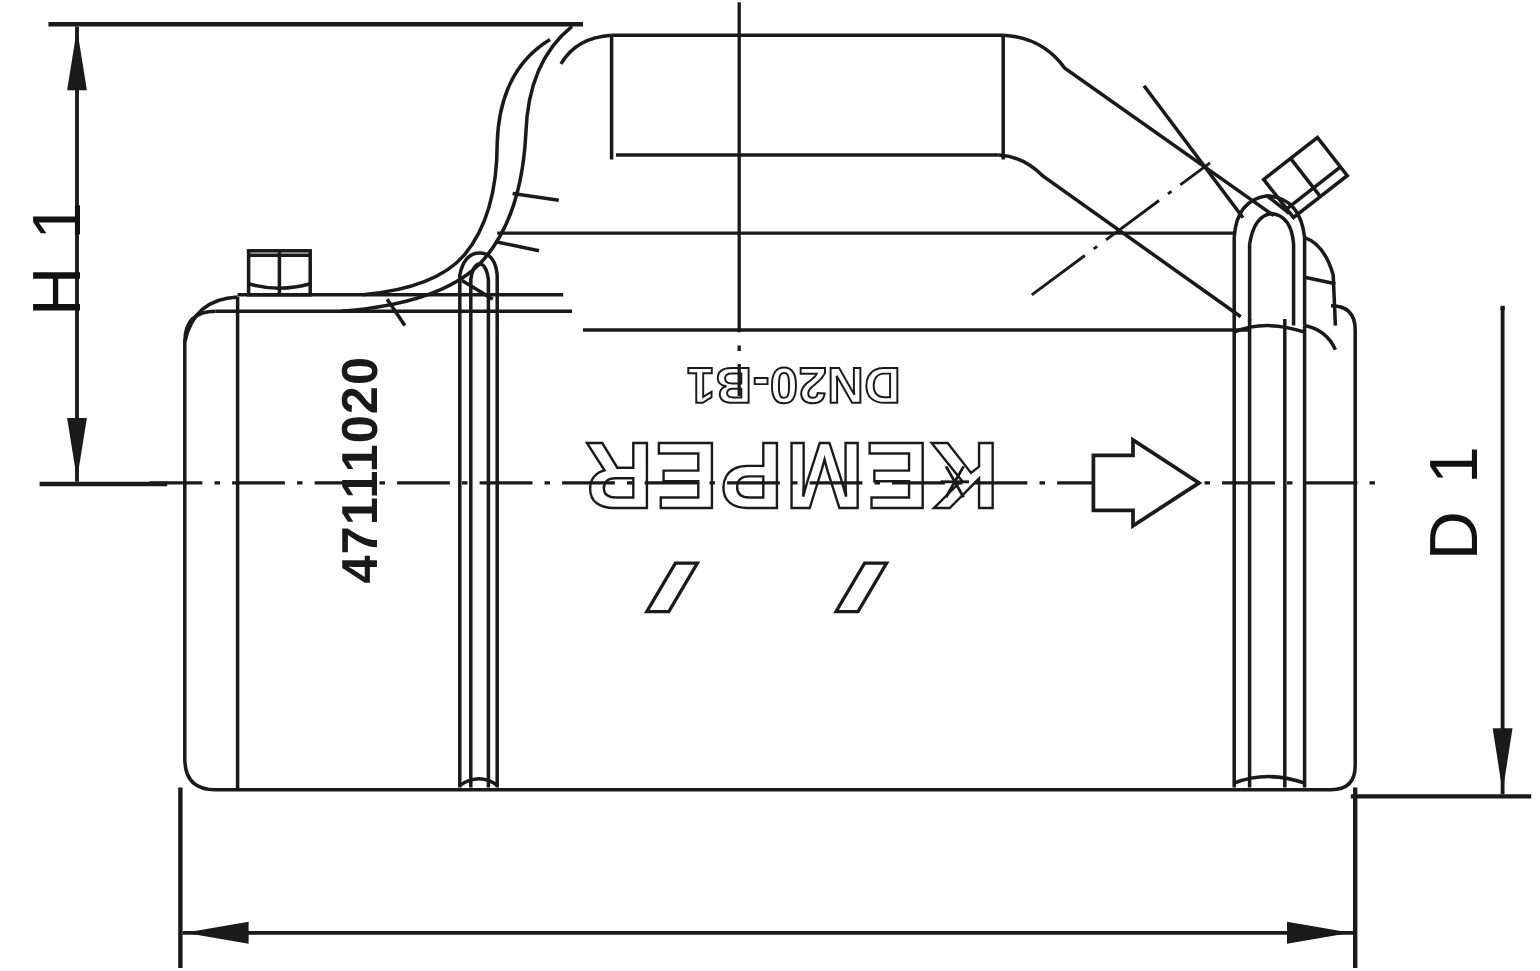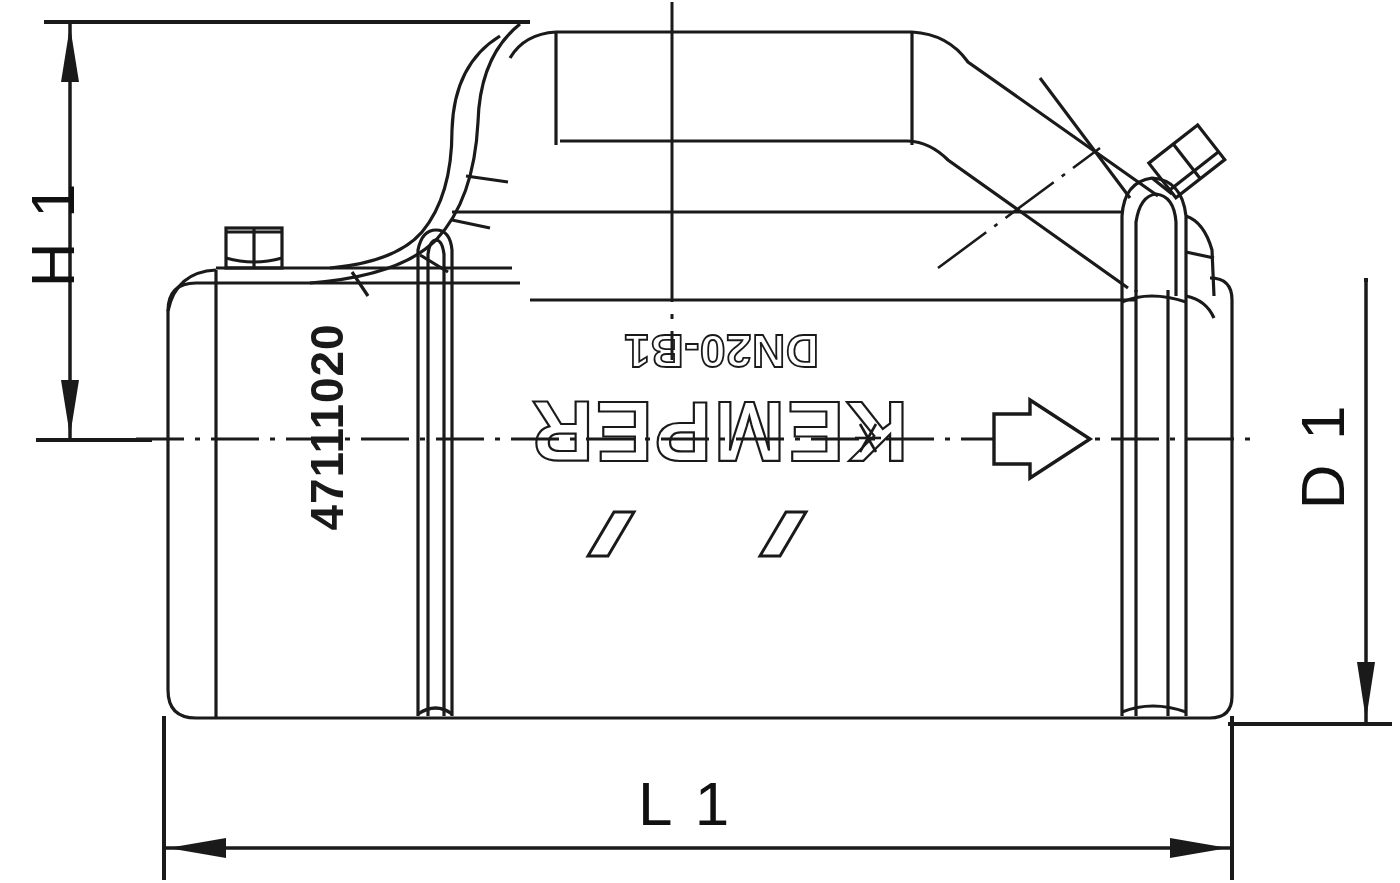--- a/index.html
+++ b/index.html
@@ -218,21 +218,20 @@
         <line x1="855" y1="438" x2="881" y2="438"></line>
       </g>
 
     </g>
   </svg>
 
   <div class="dim-label rot90ccw" style="left:-38px; top:198px; width:180px; text-align:center; font-size:62px;">H 1</div>
 
   <div class="dim-label rot90ccw" style="left:1232px; top:420px; width:180px; text-align:center; font-size:62px;">D 1</div>
 
-  <div class="dim-label" style="left:638px; top:768px; font-size:62px;">L 1</div>
 
   <div class="mark-text rot90ccw" style="left:212px; top:400px; width:230px; text-align:center; font-size:46px; letter-spacing:0.02em;">47111020</div>
 
   <div class="outline-text upside" style="left:530px; top:382px; font-size:86px; font-weight:bold; letter-spacing:0.02em;">KEMPER</div>
 
   <div class="outline-text upside" style="left:624px; top:324px; font-size:46px; font-weight:bold; letter-spacing:0.01em; -webkit-text-stroke:1.8px #1a1a1a;">DN20-B1</div>
 
 </div>
 
 </body></html>

